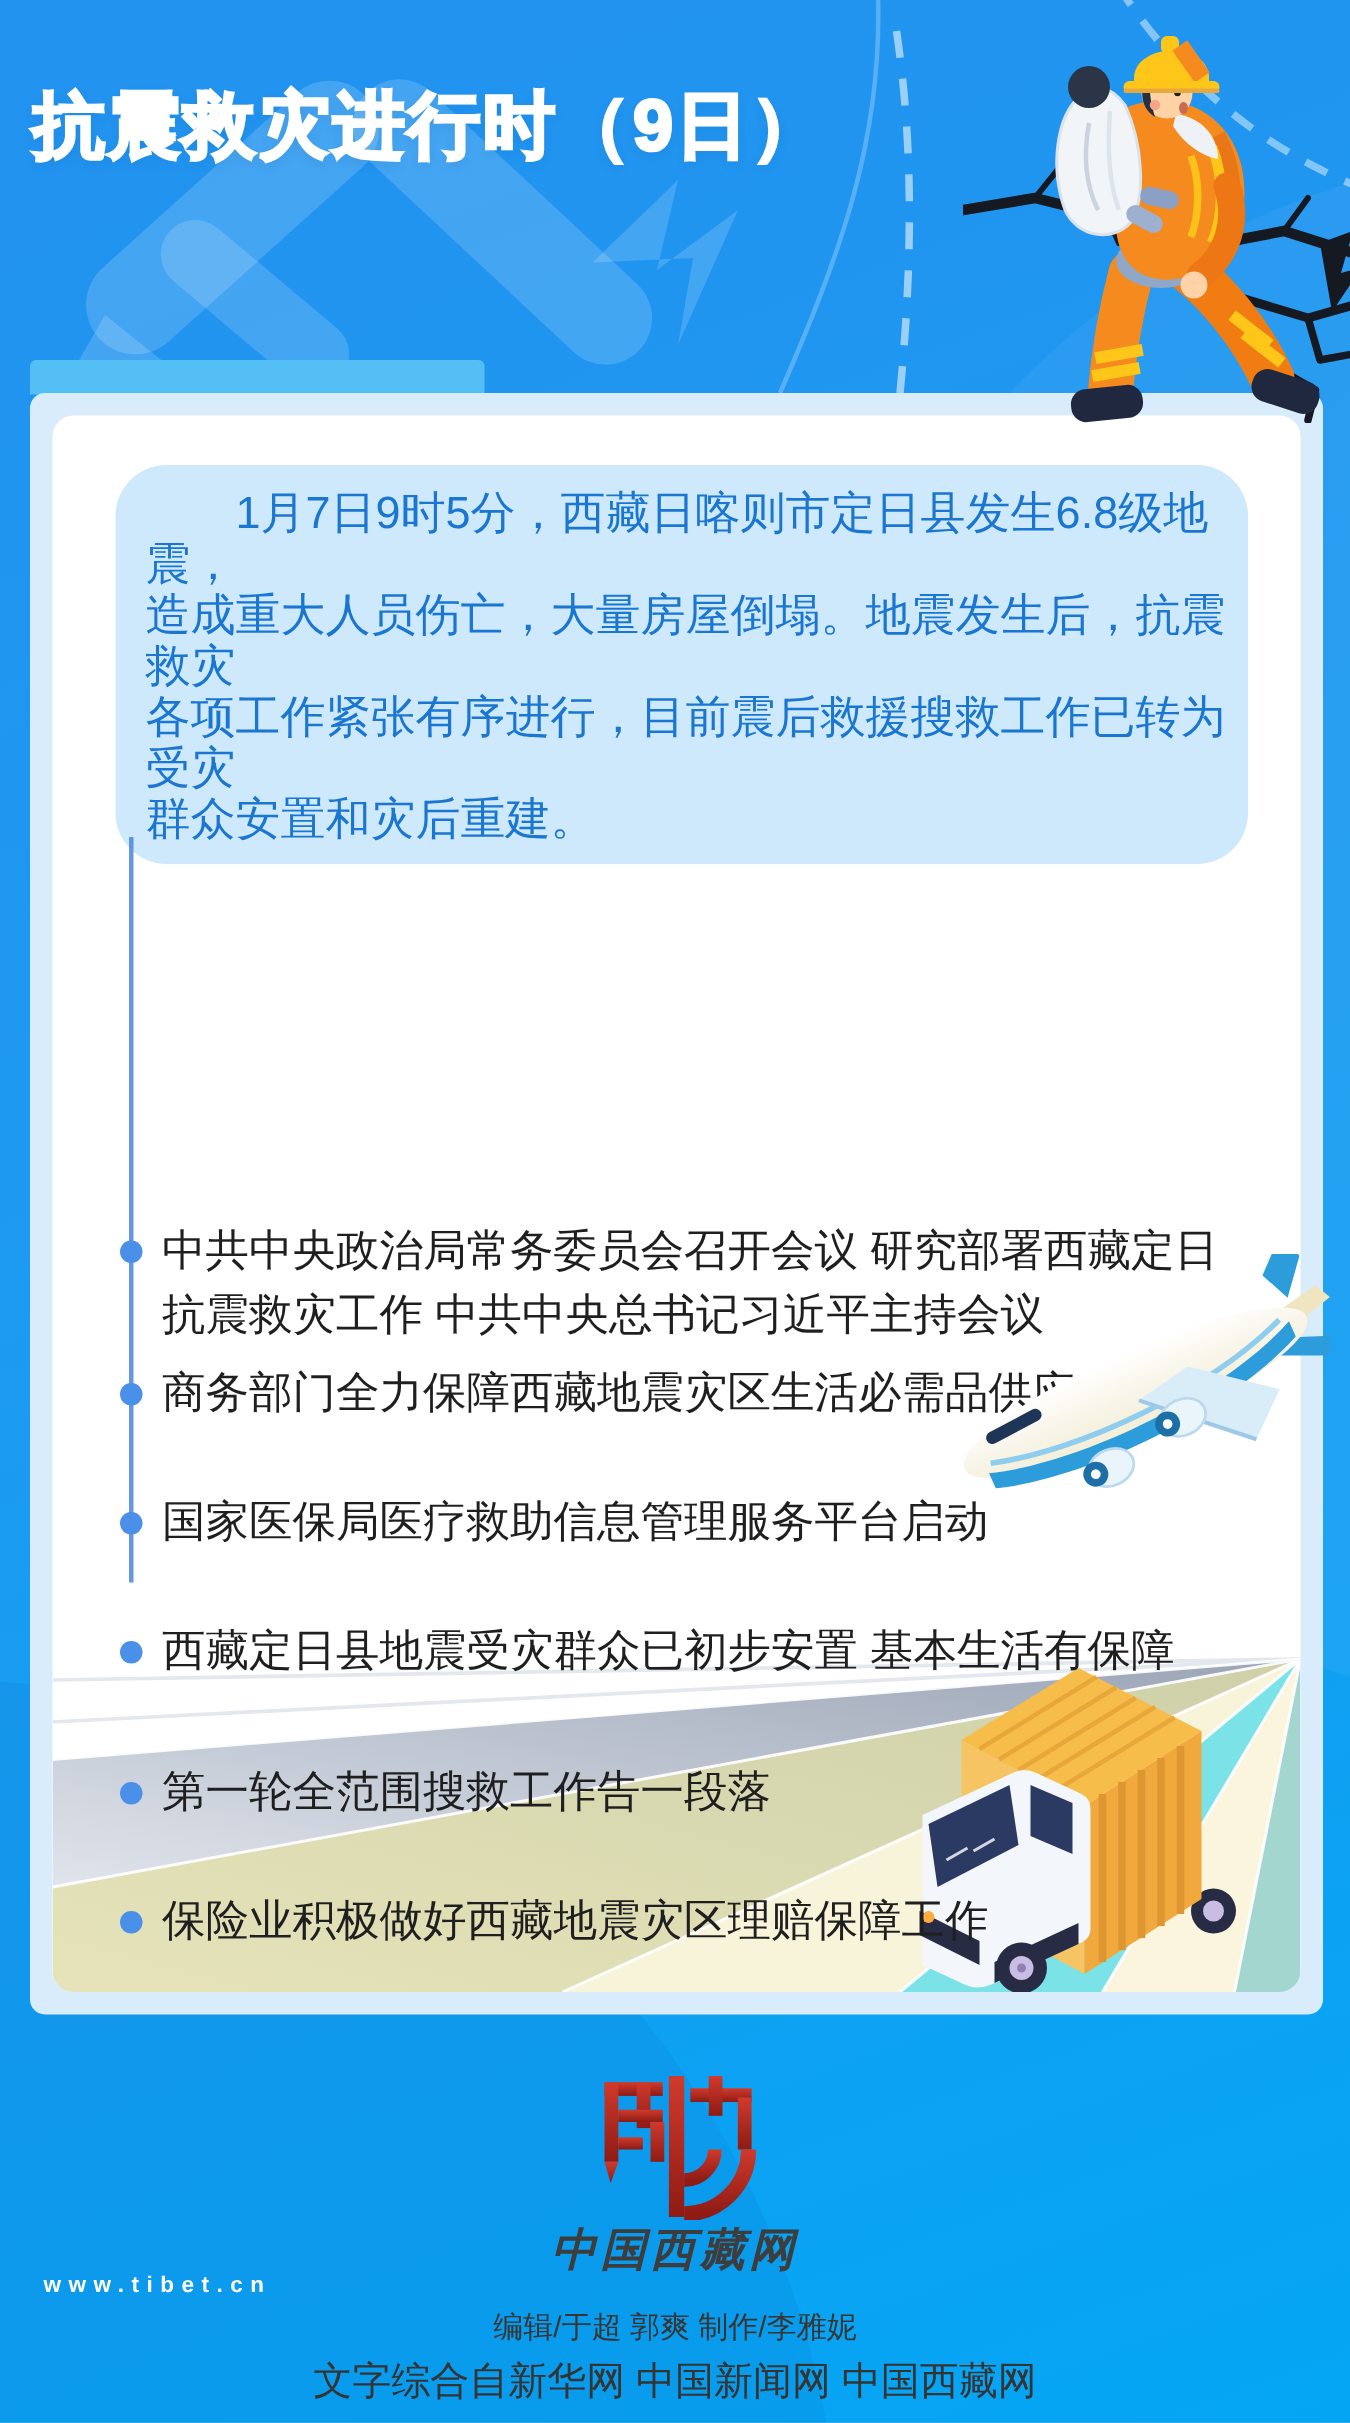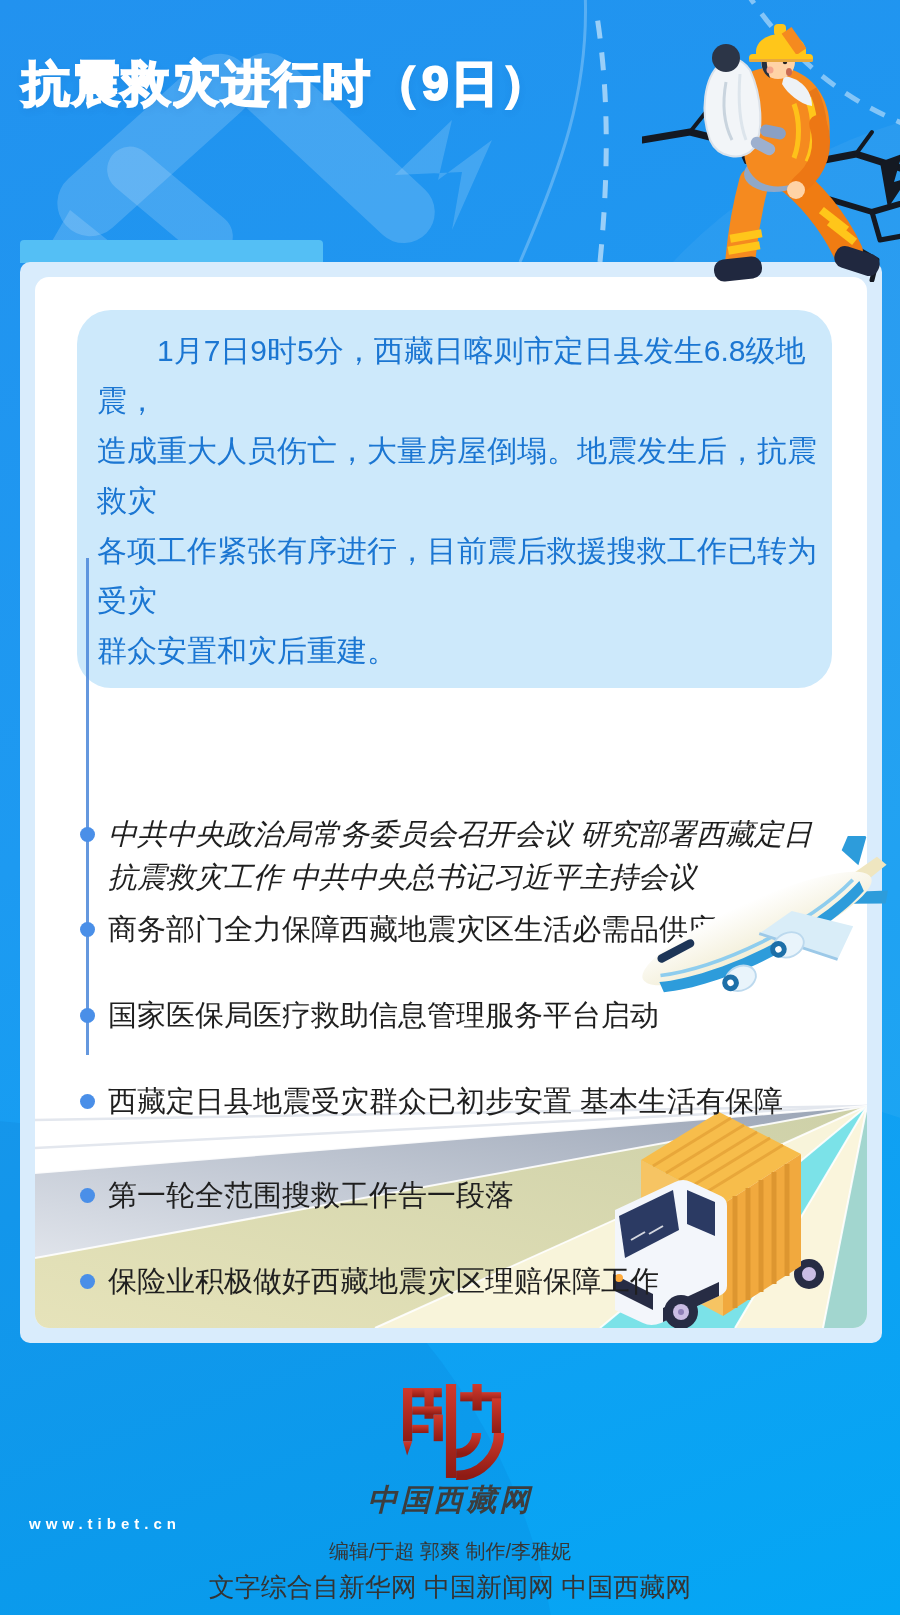--- a/index.html
+++ b/index.html
@@ -26,38 +26,38 @@
   }
   .card-inner{
     position:relative;width:832px;height:1051px;background:#ffffff;
     border-radius:14px;overflow:hidden;
   }
   .intro-box{
     margin:33px 0 0 42px;width:755px;box-sizing:border-box;
     padding:16px 8px 12px 20px;border-radius:34px;background:#cde9fb;
   }
   .intro-text{
-    margin:0;font-size:30px;line-height:50px;color:#1b76d2;
+    margin:0;font-size:30px;line-height:34px;color:#1b76d2;
     white-space:pre-line;text-indent:2em;
   }
   .timeline-line{
     position:absolute;left:51px;top:281px;width:3px;height:497px;
     background:#4a86d8;opacity:.85;z-index:1;
   }
   .news-item{
     position:absolute;left:45px;display:flex;gap:13px;width:745px;z-index:2;
   }
   .news-item .dot{
     flex:none;width:15px;height:15px;border-radius:50%;
     background:#4a8fe8;margin-top:14px;
   }
   .news-item .txt{
     font-size:29px;line-height:43px;color:#1f1f1f;white-space:pre-line;
   }
-  .item-0{top:536px;font-style:italic;} .item-1{top:631px;} .item-2{top:717px;}
+  .item-0{top:536px;} .item-1{top:631px;} .item-2{top:717px;}
   .item-3{top:803px;} .item-4{top:897px;} .item-5{top:983px;}
   .road-svg{position:absolute;left:0;bottom:0;z-index:0;}
   .plane-svg{position:absolute;left:612px;top:836px;z-index:5;}
   .firefighter-svg{position:absolute;left:642px;top:12px;z-index:4;}
   .footer{position:absolute;left:0;top:0;width:100%;z-index:2;}
   .logo-svg{position:absolute;left:50%;top:1384px;transform:translateX(-50%);}
   .site-name{
     position:absolute;left:0;top:1480px;width:100%;text-align:center;
     font-size:30px;font-weight:700;color:#3d3d3d;letter-spacing:3px;font-style:italic;
   }

